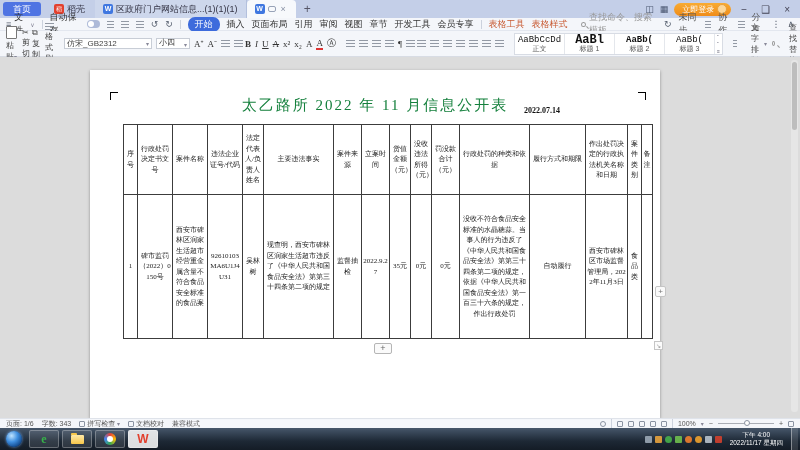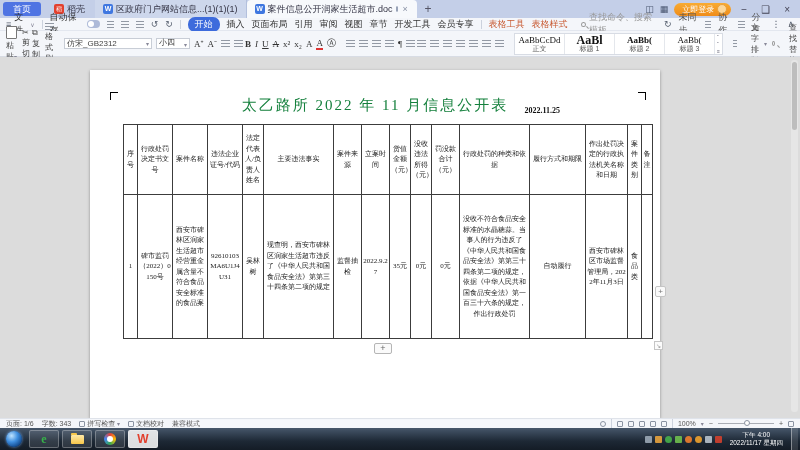--- a/index.html
+++ b/index.html
@@ -64,21 +64,21 @@
   .fbox { border:1px solid #c8cdd6; background:#fff; height:11px; display:flex;
     align-items:center; justify-content:space-between; padding:0 2px; font-size:8px; }
   .fname { width:88px; } .fsize { width:34px;align-items:flex-end; }
   .caret { color:#889; font-size:6px; }
   .glyphbtn { font-family:"Liberation Serif",serif; font-size:9px; color:#333; }
   .u { text-decoration:underline; } .strike { text-decoration:line-through; }
   .redu { border-bottom:2px solid #d33; }
   .style-gallery { display:flex; border:1px solid #d8dce4; background:#fff; }
   .style-item { width:50px; border-right:1px solid #e4e7ec; display:flex;
     flex-direction:column; align-items:center; justify-content:center; }
-  .style-sample { font-family:Liberation Serif, serif; font-size:9px; color:#111; line-height:10px; }
+  .style-sample { font-family:Liberation Mono, monospace; font-size:9px; color:#111; line-height:10px; }
   .style-label { font-size:7px; color:#555; line-height:8px; }
   .gal-arrows { display:flex; flex-direction:column; justify-content:center; font-size:5px;
     color:#667; padding:0 2px; gap:1px; }
   .bigtool { display:flex; flex-direction:row; align-items:center; gap:14px; width:34px; }
   .bigtool .lbl { display:flex; align-items:center; gap:1px; }
 
   
   .docarea { position:absolute; top:57px; left:0; right:0; height:361px; background:#dcdcdc; }
   .page { position:absolute; left:90px; top:13px; width:570px; height:348px; background:#fff;
     box-shadow:0 1px 3px rgba(0,0,0,.35); }
@@ -158,21 +158,20 @@
     <div class="docer-tab">
       <span class="docer-ico">稻</span>
       <span>稻壳</span>
     </div>
     <div class="doc-tab inactive">
       <span class="w-ico">W</span>
       <span>区政府门户网站信息...(1)(1)(1)</span>
     </div>
     <div class="doc-tab active">
       <span class="w-ico">W</span>
-      <span>案件信息公开润家生活超市.doc</span>
       <span class="bubble-ico"></span>
       <span class="tab-close">×</span>
     </div>
     <div class="newtab">+</div>
     <div class="tab-right">
       <span class="winglyph">◫</span>
       <span class="winglyph">▦</span>
       <span class="login-pill">
         <span>立即登录</span>
         <span class="avatar"></span>
@@ -333,21 +332,21 @@
           <span class="caret">▾</span>
         </span>
     </div>
   </div>
 
   <div class="docarea">
     <div class="page">
       <span class="cropmark cm-tl"></span>
       <span class="cropmark cm-tr"></span>
       <div class="doc-title">太乙路所 2022 年 11 月信息公开表</div>
-      <div class="doc-date">2022.11.25</div>
+      <div class="doc-date">2022.07.14</div>
 
       <table class="gov">
         <colgroup>
           <col style="width:14px">
             <col style="width:35px">
             <col style="width:35px">
           <col style="width:35px">
             <col style="width:21px">
             <col style="width:70px">
           <col style="width:28px">

